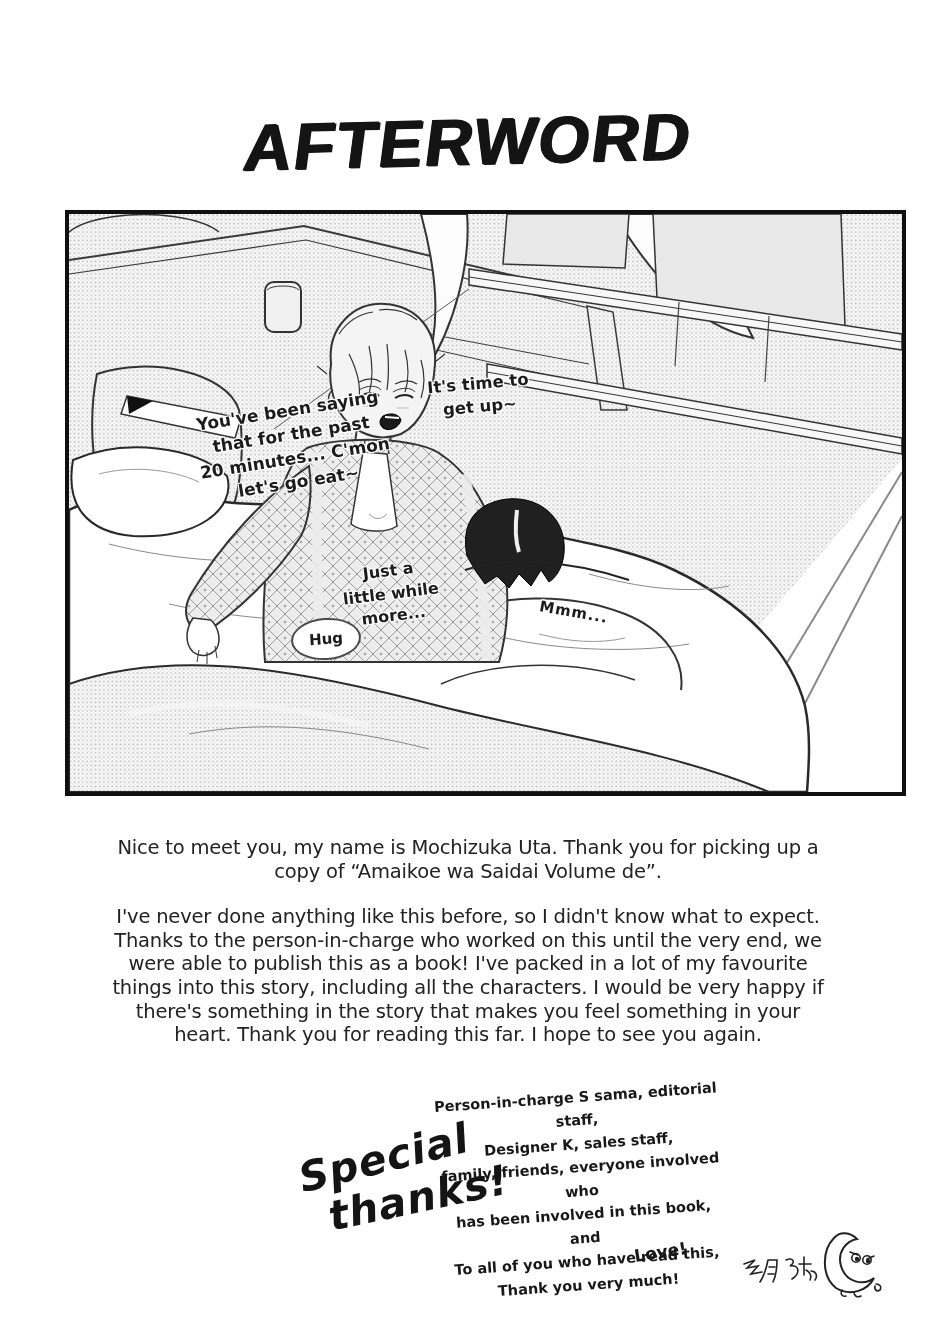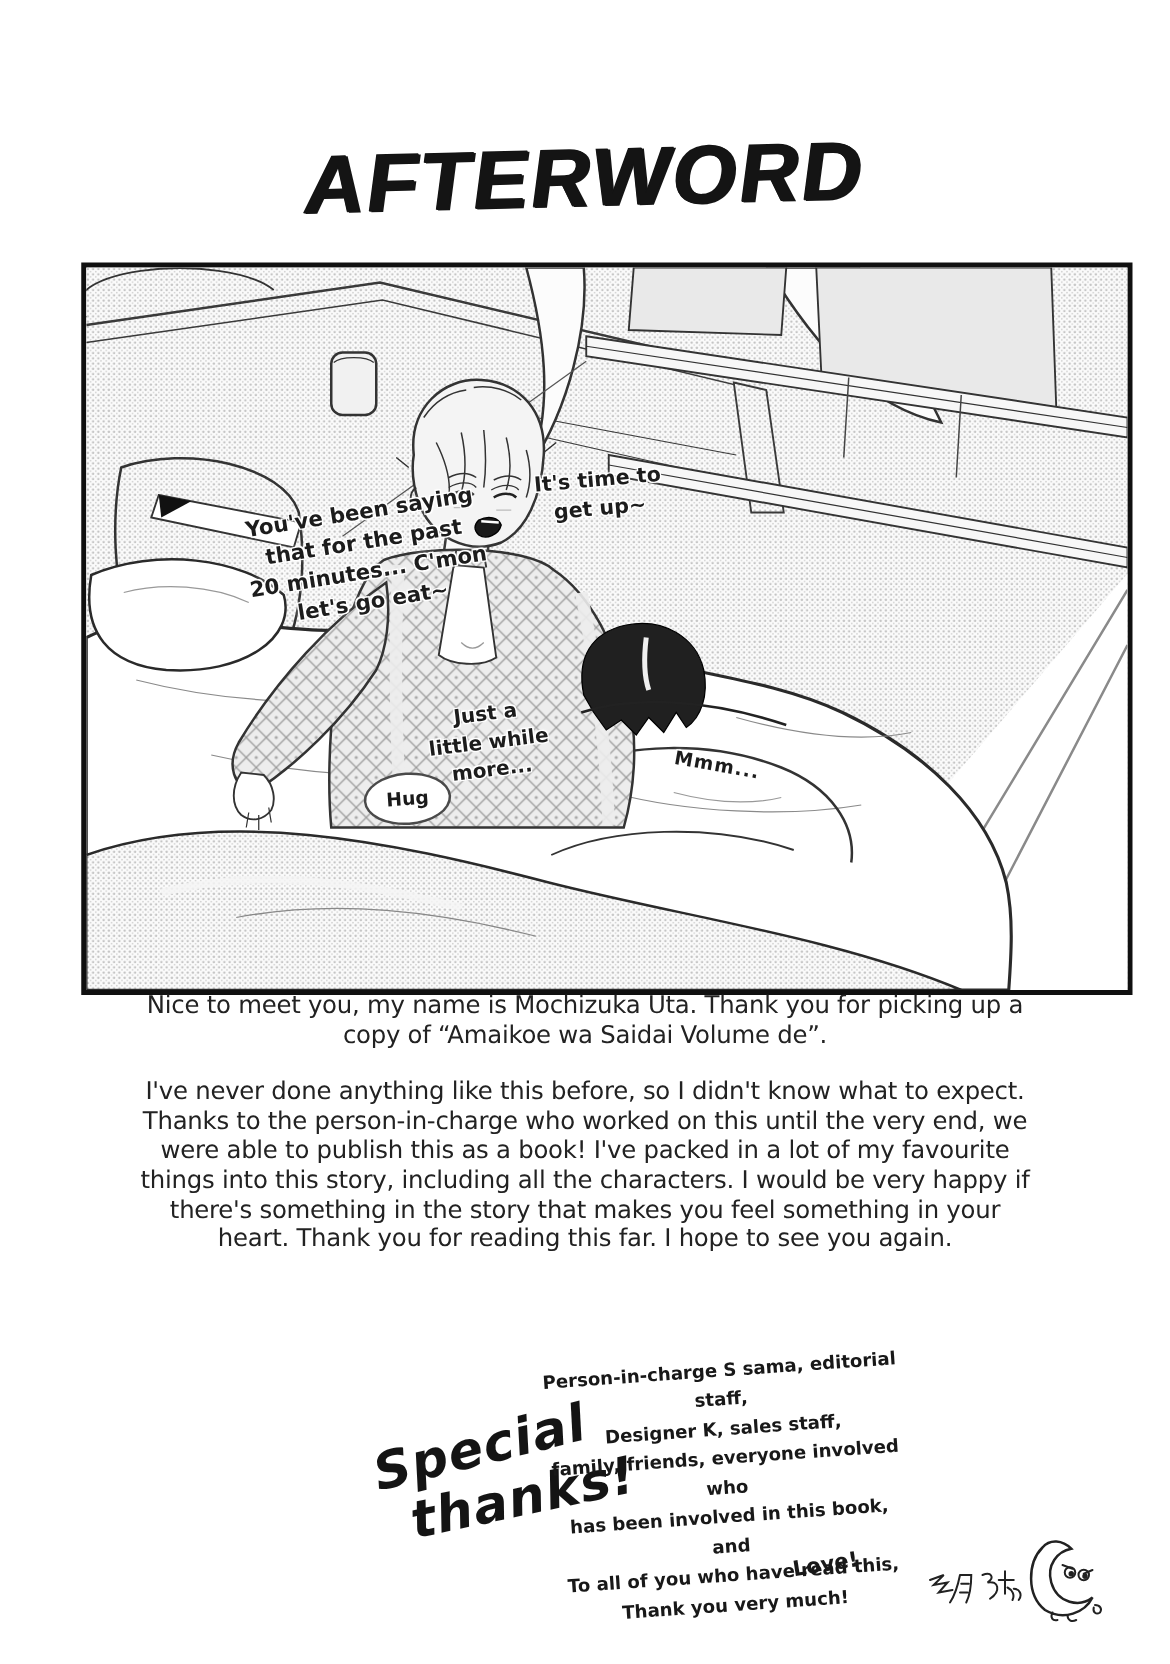--- a/index.html
+++ b/index.html
@@ -21,21 +21,21 @@
           text-shadow:-1px -1px 0 #fff,1px -1px 0 #fff,-1px 1px 0 #fff,1px 1px 0 #fff,0 0 4px #fff;}
   .sp-left{left:98px;top:184px;width:252px;font-size:17px;transform:rotate(-9deg);}
   .sp-right{left:344px;top:158px;width:132px;font-size:16.5px;transform:rotate(-5deg);}
   .sp-center{left:248px;top:346px;width:148px;font-size:16px;transform:rotate(-7deg);}
   .sp-mmm{left:470px;top:388px;font-size:15px;letter-spacing:1px;transform:rotate(10deg);}
   .hug-bubble{position:absolute;left:222px;top:404px;width:66px;height:38px;background:#fff;
               border:2px solid #4a4a4a;border-radius:50%;display:flex;align-items:center;
               justify-content:center;font-size:15px;font-weight:bold;transform:rotate(-4deg);}
 
   
-  .afterword{position:absolute;top:792px;left:50%;transform:translateX(-50%);width:714px;
+  .afterword{position:absolute;top:836px;left:50%;transform:translateX(-50%);width:714px;
              text-align:center;font-size:19.5px;line-height:1.21;letter-spacing:-0.2px;color:#222;}
   .afterword p{margin:0 0 22px 0;}
 
   
   .st-line{position:absolute;font-style:italic;font-weight:bold;color:#141414;
            font-family:"DejaVu Sans",sans-serif;}
   .st1{left:297px;top:1134px;font-size:41px;transform:rotate(-14deg);letter-spacing:1px;}
   .st2{left:327px;top:1174px;font-size:41px;transform:rotate(-12deg);letter-spacing:1px;}
   .thanks-list{position:absolute;left:428px;top:1086px;width:308px;text-align:center;
                font-size:14.5px;font-weight:bold;line-height:1.62;color:#181818;

